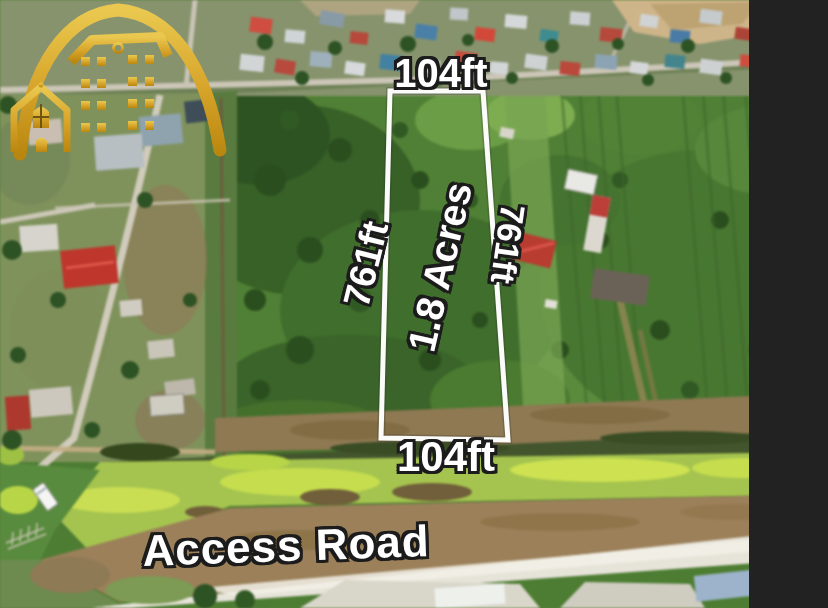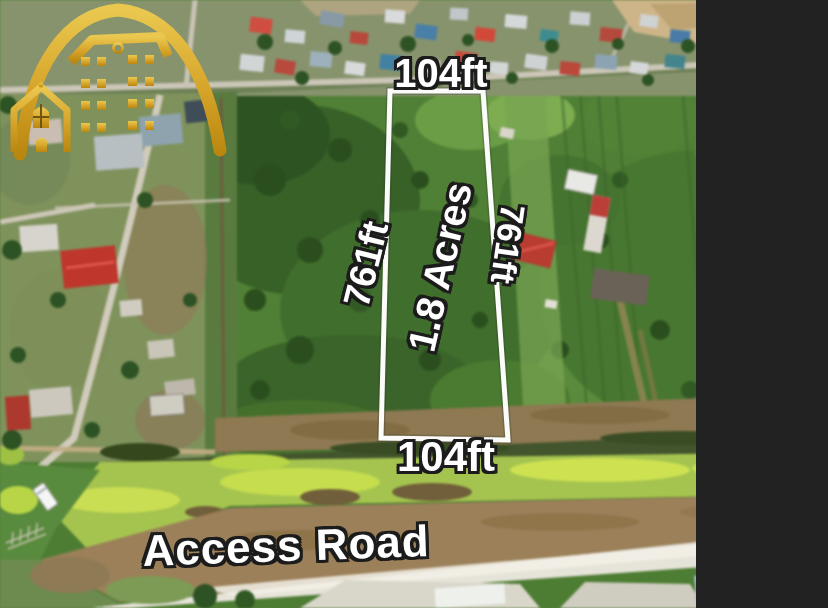--- a/index.html
+++ b/index.html
@@ -1,17 +1,17 @@
 <!DOCTYPE html>
 <html><head>
 <meta charset="utf-8">
 <style>
   html,body{margin:0;padding:0;background:#222;}
   .stage{
-    position:relative;width:696px;height:608px;overflow:hidden;
+    position:relative;width:749px;height:608px;overflow:hidden;
     background:#567f3b;font-family:"Liberation Sans",sans-serif;text-align:right;
   }
   .bg{position:absolute;left:0;top:0;filter:blur(1.1px) saturate(1.06);}
   .fg{position:absolute;left:0;top:0;}
   .lbl{
     position:absolute;color:#fff;font-weight:700;white-space:nowrap;
     letter-spacing:0px;line-height:1;
     text-shadow:
       3px 0 0 #1c1c1c,-3px 0 0 #1c1c1c,0 3px 0 #1c1c1c,0 -3px 0 #1c1c1c,
       2px 2px 0 #1c1c1c,-2px 2px 0 #1c1c1c,2px -2px 0 #1c1c1c,-2px -2px 0 #1c1c1c,

